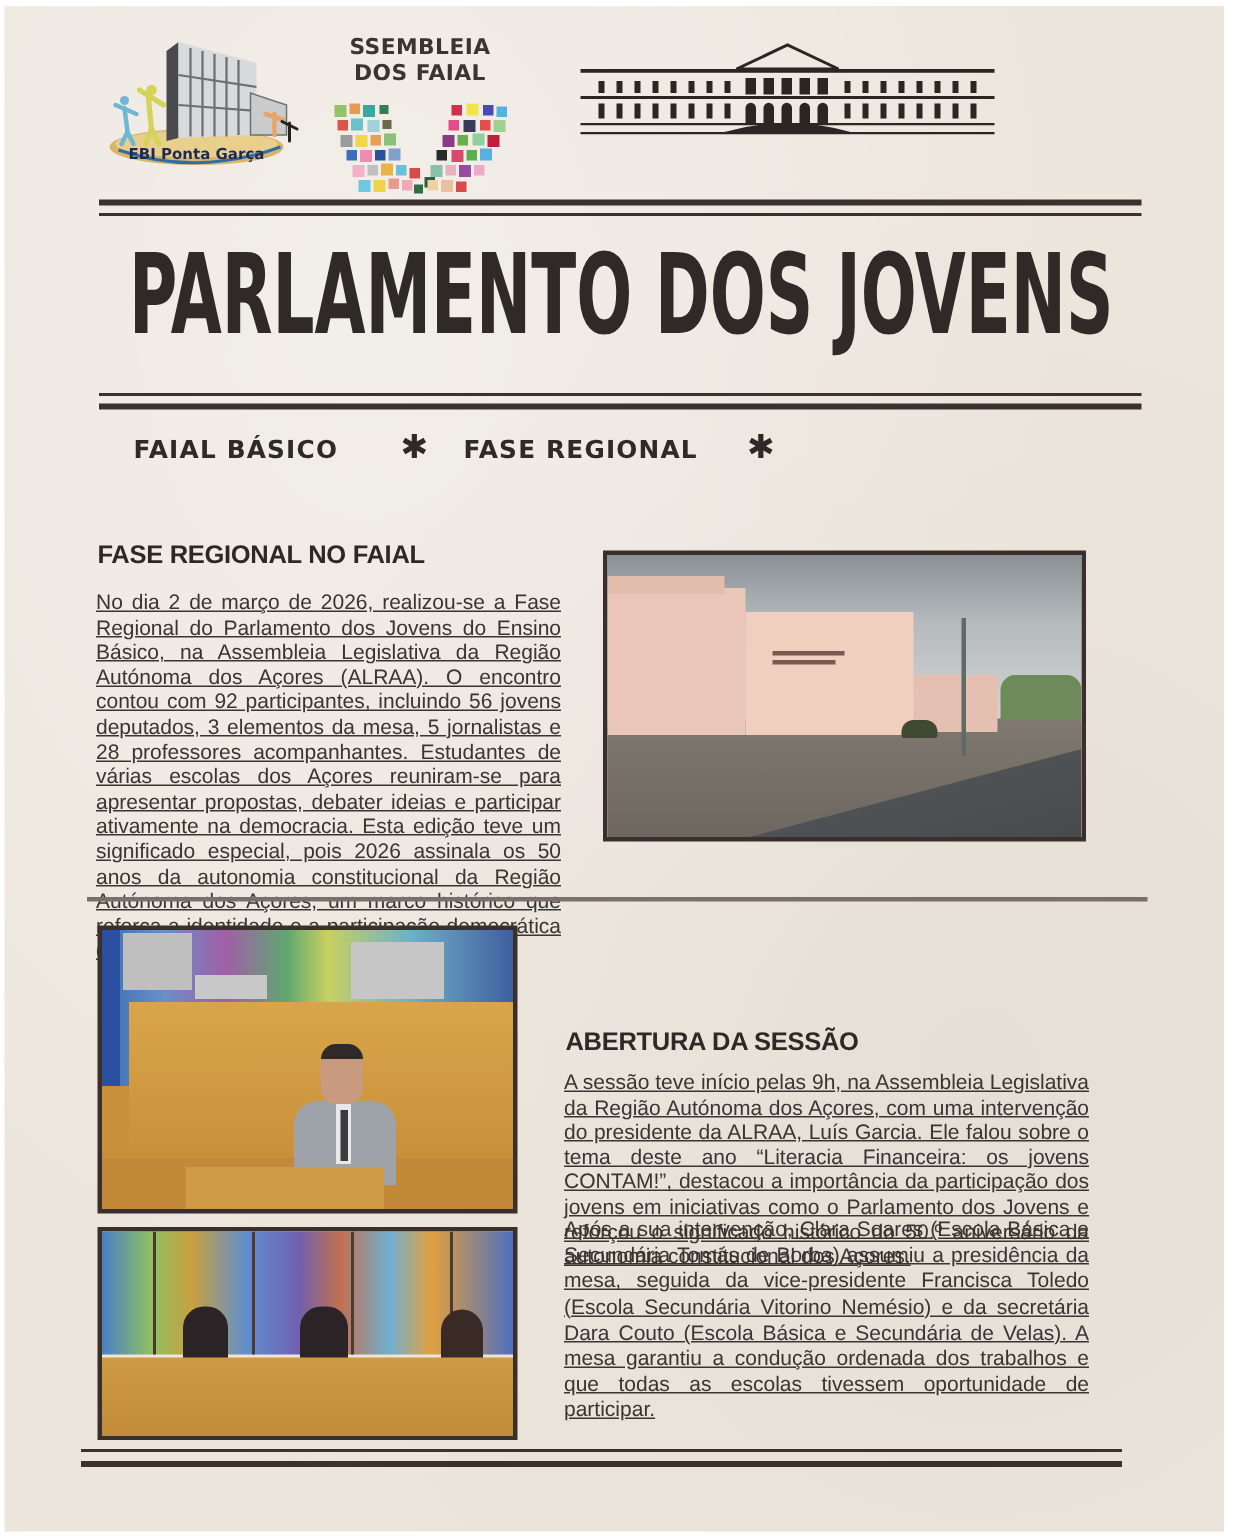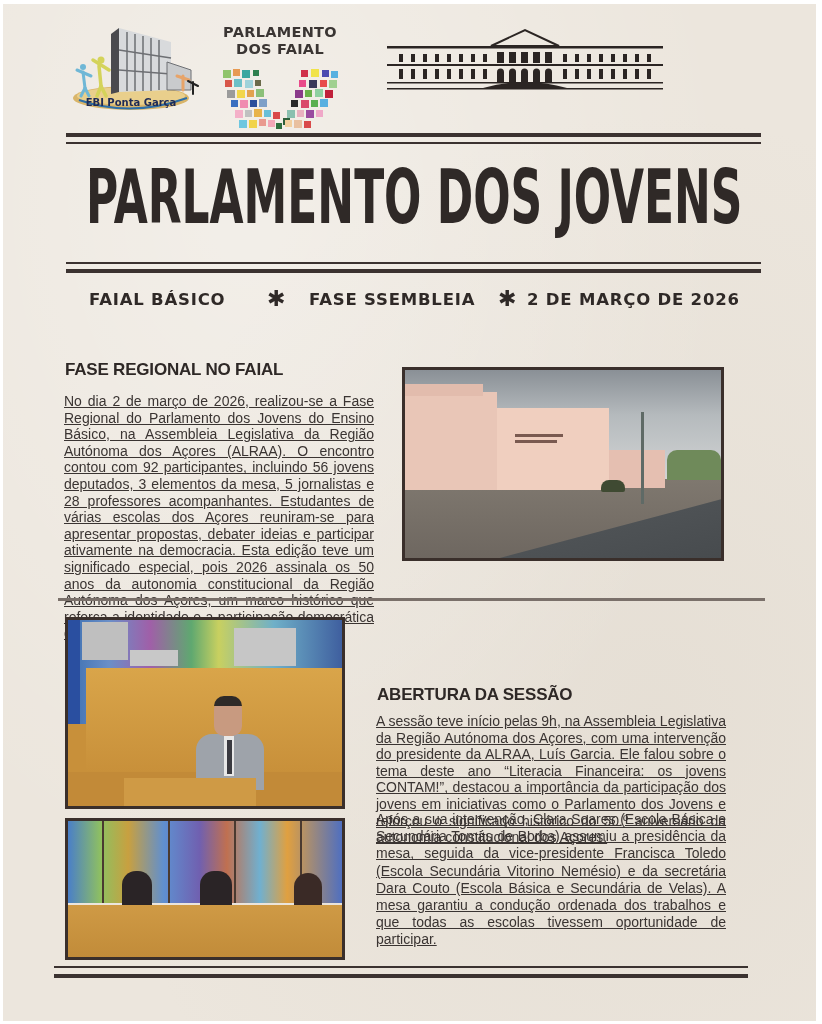--- a/index.html
+++ b/index.html
@@ -122,21 +122,21 @@
             <line x1="122" y1="56" x2="122" y2="68"></line>
             <line x1="117" y1="55" x2="127" y2="60"></line>
           </g>
       </g>
       <text x="60" y="80" text-anchor="middle" font-family="DejaVu Sans, sans-serif" font-size="10" font-weight="bold" fill="#1e2a55">EBI Ponta Garça</text>
     </svg>
   </div>
 
   <div class="abs pj-logo">
     <div class="pj-title">
-      <div>PARLAMENTO</div>
+      <div>SSEMBLEIA</div>
       <div>DOS FAIAL</div>
     </div>
     <svg class="pj-squares" viewBox="0 0 120 64">
       <g>
         <rect x="2" y="2" width="8" height="8" fill="#8fc46b"></rect>
           <rect x="12" y="1" width="7" height="7" fill="#e79a52"></rect>
           <rect x="21" y="2" width="8" height="8" fill="#3aa7a0"></rect>
           <rect x="32" y="2" width="6" height="6" fill="#2f7f4f"></rect>
         <rect x="4" y="12" width="7" height="7" fill="#d8574a"></rect>
           <rect x="13" y="11" width="8" height="8" fill="#6cc0c8"></rect>
@@ -251,23 +251,22 @@
   <div class="masthead-wrap">
     <span class="masthead-text">PARLAMENTO DOS JOVENS</span>
   </div>
 
   <div class="rule" style="left:63px; top:258px; width:695px; height:2px;"></div>
   <div class="rule" style="left:63px; top:265px; width:695px; height:4px;"></div>
 
   <div class="subline">
     <span style="left:86px;">FAIAL BÁSICO</span>
     <span class="star" style="left:264px;">✱</span>
-    <span style="left:306px;">FASE SSEMBLEIA</span>
+    <span style="left:306px;">FASE REGIONAL</span>
     <span class="star" style="left:495px;">✱</span>
-    <span style="left:524px;">2 DE MARÇO DE 2026</span>
   </div>
 
   <div class="h2" style="left:62px; top:356px;">FASE REGIONAL NO FAIAL</div>
   <div class="body-text" style="left:61px; top:389px; width:310px;">No dia 2 de março de 2026, realizou-se a Fase Regional do Parlamento dos Jovens do Ensino Básico, na Assembleia Legislativa da Região Autónoma dos Açores (ALRAA). O encontro contou com 92 participantes, incluindo 56 jovens deputados, 3 elementos da mesa, 5 jornalistas e 28 professores acompanhantes. Estudantes de várias escolas dos Açores reuniram-se para apresentar propostas, debater ideias e participar ativamente na democracia. Esta edição teve um significado especial, pois 2026 assinala os 50 anos da autonomia constitucional da Região Autónoma dos Açores, um marco histórico que reforça a identidade e a participação democrática da região.</div>
 
   <div class="photo" style="left:399px; top:363px; width:322px; height:194px;">
     <div class="sky"></div>
     <div class="ground"></div>
     <div class="road"></div>
 

